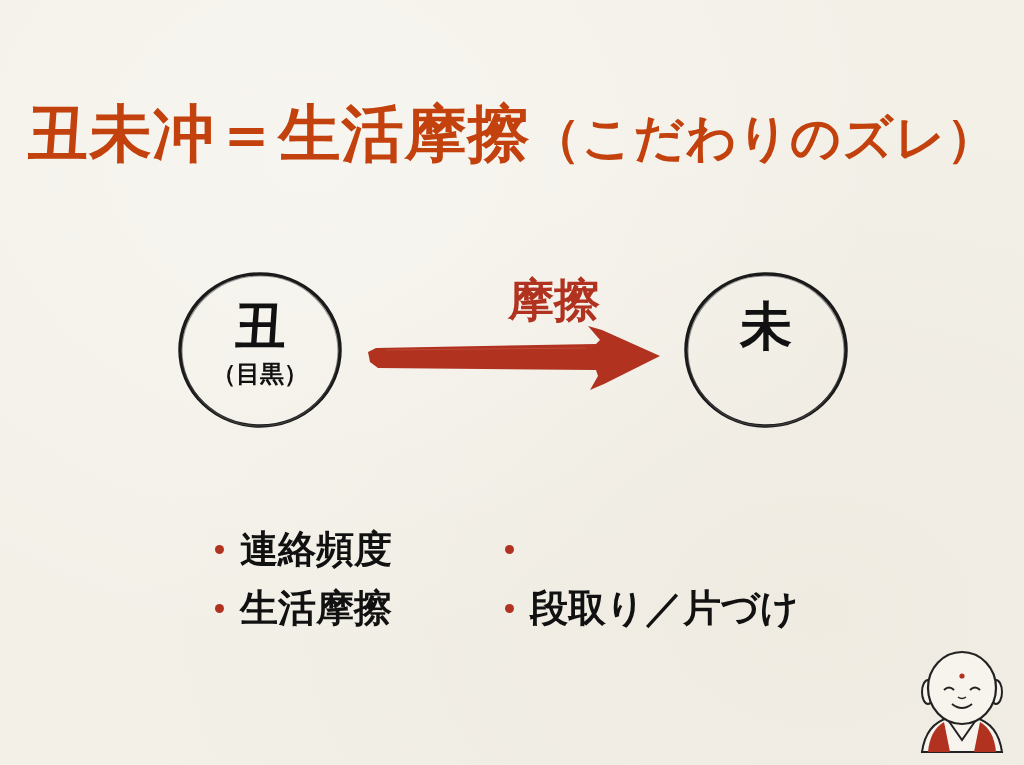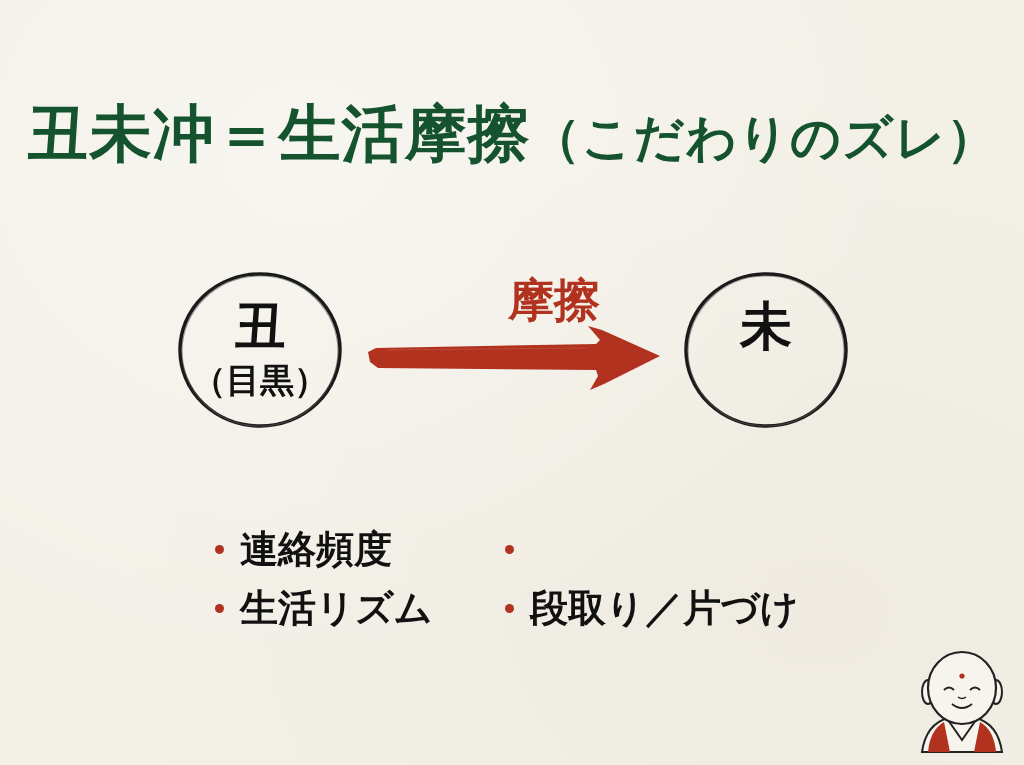--- a/index.html
+++ b/index.html
@@ -15,36 +15,36 @@
     background:
       radial-gradient(ellipse at 30% 20%, rgba(255,255,255,0.35), rgba(255,255,255,0) 60%),
       radial-gradient(ellipse at 80% 80%, rgba(220,212,195,0.18), rgba(0,0,0,0) 60%),
       #f3f0e8;
   }
   .title {
     position:absolute; left:0; right:0; top:92px;
     text-align:center;
     font-size:62px; font-weight:bold; letter-spacing:1px;
     font-family:Liberation Mono, monospace;
-    color:#14532d;
+    color:#c2410c;
     white-space:nowrap;
   }
   .title .sub { font-size:50px; font-weight:bold; }
   .circle {
     position:absolute; width:168px; height:160px;
   }
   .circle svg { position:absolute; left:0; top:0; }
   .circle .main {
     position:absolute; left:0; right:0; top:22px;
     text-align:center; font-size:52px; font-weight:bold;
     font-family:"DejaVu Sans","Liberation Sans",sans-serif;
   }
   .circle .paren {
     position:absolute; left:0; right:0; top:88px;
-    text-align:center; font-size:34px; font-weight:bold;
+    text-align:center; font-size:24px; font-weight:bold;
     font-family:"DejaVu Sans","Liberation Sans",sans-serif;
   }
   #circle-left { left:176px; top:270px; }
   #circle-right { left:682px; top:270px; }
   .friction-label {
     position:absolute; left:440px; top:270px; width:160px;
     text-align:right; font-size:46px; font-weight:bold;
     color:#b0321f;
     font-family:"DejaVu Sans","Liberation Sans",sans-serif;
   }
@@ -100,21 +100,21 @@
 <div class="bullets">
   <div class="bullet">
       <span class="dot"></span>
       <span>連絡頻度</span>
     </div>
   <div class="bullet">
       <span class="dot"></span>
     </div>
   <div class="bullet">
       <span class="dot"></span>
-      <span>生活リズム</span>
+      <span>生活摩擦</span>
     </div>
   <div class="bullet">
       <span class="dot"></span>
       <span>段取り／片づけ</span>
     </div>
 </div>
 
 <svg class="mascot" width="100" height="110" viewBox="0 0 100 110">
   <ellipse cx="16" cy="48" rx="6" ry="12" fill="#f7f4ee" stroke="#222" stroke-width="2"></ellipse>
   <ellipse cx="84" cy="48" rx="6" ry="12" fill="#f7f4ee" stroke="#222" stroke-width="2"></ellipse>

